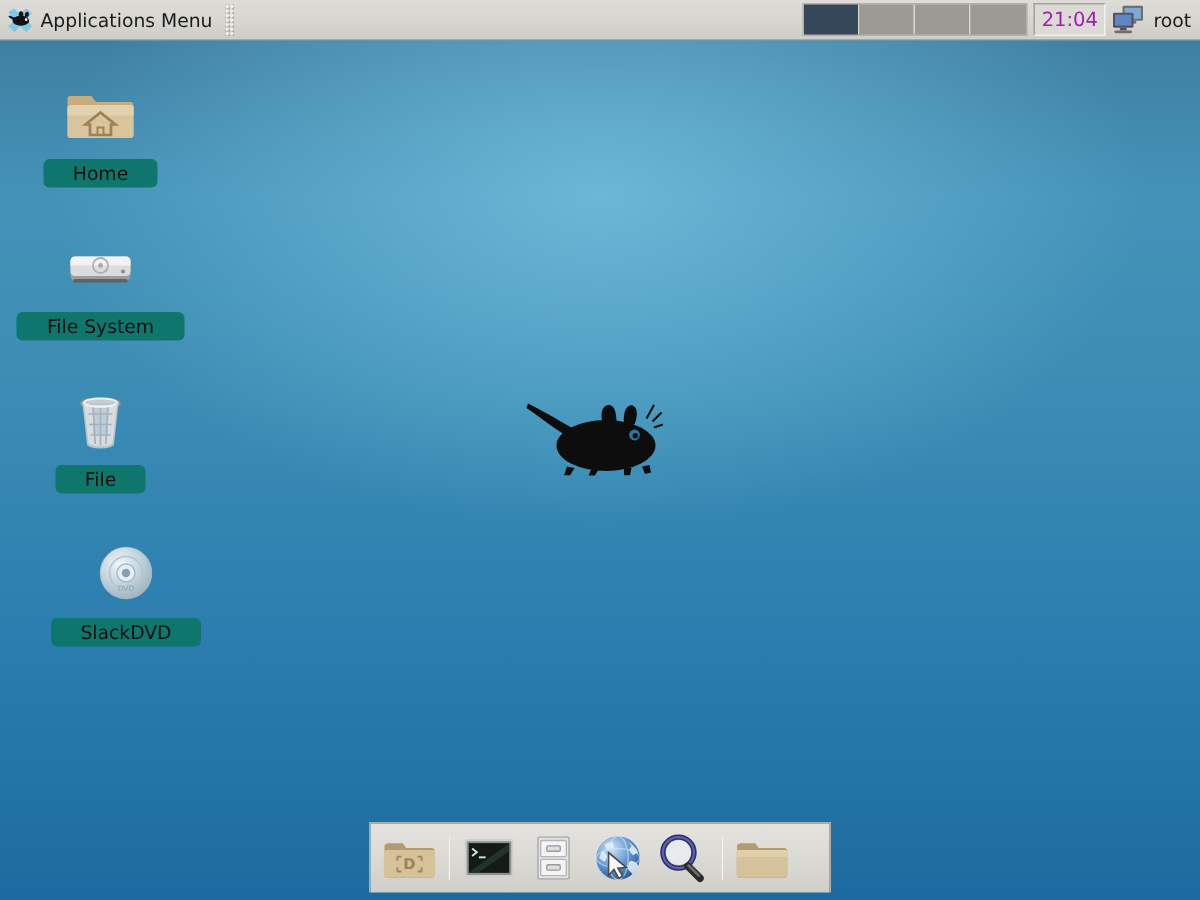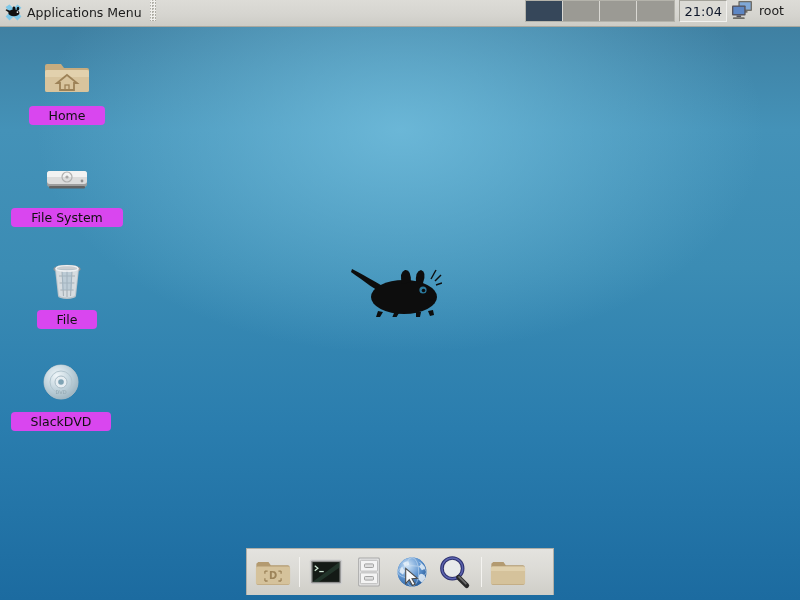--- a/index.html
+++ b/index.html
@@ -17,21 +17,21 @@
     background:
       radial-gradient(ellipse 70% 60% at 50% 18%, rgba(120,195,225,0.75) 0%, rgba(120,195,225,0.0) 65%),
       linear-gradient(180deg, #3f80a2 0%, #4492b8 18%, #3b8cb4 42%, #2a7dae 70%, #1c6ba0 100%);
   }
 
   
   #panel {
     position:absolute; left:0; top:0; width:800px; height:27px;
     background: linear-gradient(180deg,#dddcd7 0%,#d6d5d0 55%,#cdccc6 100%);
     border-bottom:1px solid #a9a89f;
-    display:flex; align-items:flex-start;
+    display:flex; align-items:center;
   }
   .appmenu {
     display:flex; align-items:center; gap:4px;
     height:25px; padding:0 6px 0 4px; cursor:default;
   }
   .appmenu-label { font-size:12.5px; color:#1b1b1b; white-space:nowrap; }
   .handle {
     width:6px; height:21px; margin-left:2px;
     background-image: radial-gradient(circle at 1.5px 1.5px, #f6f5f2 1px, transparent 1.2px),
                       radial-gradient(circle at 1.5px 1.5px, #a8a79e 1px, transparent 1.2px);
@@ -44,40 +44,40 @@
   
   #wsswitch { display:flex; height:22px; margin-right:4px;
     border:1px solid #b4b3ab; background:#b9b8b1; }
   .ws { width:37px; height:20px; background:#9b9a94; border-right:1px solid #d9d8d3; }
   .ws:last-child { border-right:none; }
   .ws.active { background:#36475a; }
 
   
   #clock {
     height:22px; padding:0 4px; display:flex; align-items:center;
-    font-size:13px; color:#0f172a;
+    font-size:13px; color:#a21caf;
     background:#dbdad5;
     border:1px solid; border-color:#a3a29a #f2f1ee #f2f1ee #a3a29a;
     margin-right:4px;
   }
 
   
-  #useraction { display:flex; align-items:center; gap:6px; padding-right:16px; }
+  #useraction { display:flex; align-items:center; gap:6px; padding-right:6px; }
   .userlabel { font-size:12.5px; color:#1b1b1b; }
 
   
   .deskicon {
     position:absolute; width:110px;
     display:flex; flex-direction:column; align-items:center; cursor:default;
   }
   .deskicon .glyph { width:48px; height:48px; position:relative; }
   .deskicon .caption {
     margin-top:6px; padding:2px 20px;
     font-size:12.5px; color:#101010;
-    background:#d946ef; border-radius:4px;
+    background:#0f766e; border-radius:4px;
     white-space:nowrap; line-height:15px;
   }
 
   
   #dock {
     position:absolute; left:246px; top:548px; width:308px; height:47px;
     background: linear-gradient(180deg,#e4e3df 0%,#dbdad5 50%,#cfcec8 100%);
     border:1px solid #b0afa7; border-bottom:none;
     display:flex; align-items:center; padding:0 6px; gap:3px;
   }
@@ -197,21 +197,21 @@
       <path d="M13 14 L16 39 a8 2.6 0 0 0 16 0 L35 14 z" fill="#d6dce0"></path>
       <path d="M19 15 L20.5 40 M24 15 L24 41 M29 15 L27.5 40" stroke="#a6b0b6" stroke-width="1.1" fill="none"></path>
       <path d="M16 20 L32 20 M16.6 27 L31.4 27 M17.4 34 L30.6 34" stroke="#a6b0b6" stroke-width="1" fill="none"></path>
       <rect x="19" y="16" width="10" height="18" fill="#9fb9c9" opacity=".45"></rect>
       <ellipse cx="24" cy="12.4" rx="11" ry="2.8" fill="none" stroke="#eef1f3" stroke-width="1.3"></ellipse>
     </svg>
   </div>
   <div class="caption">File</div>
 </div>
 
-<div class="deskicon" style="left:6px;top:358px;justify-content:flex-end;">
+<div class="deskicon" style="left:29px;top:358px;justify-content:flex-end;">
   <div class="glyph">
     <svg width="48" height="48" viewBox="0 0 48 48">
       <circle cx="24" cy="24" r="17" fill="#c9d7de" stroke="#a6b7c0" stroke-width="1"></circle>
       <circle cx="24" cy="24" r="17" fill="url(#dg)"></circle>
       <defs>
         <radialGradient id="dg" cx="38%" cy="32%" r="72%">
           <stop offset="0%" stop-color="#f0f6f9"></stop>
           <stop offset="55%" stop-color="#c2d4dd"></stop>
           <stop offset="100%" stop-color="#9db4c0"></stop>
         </radialGradient>

